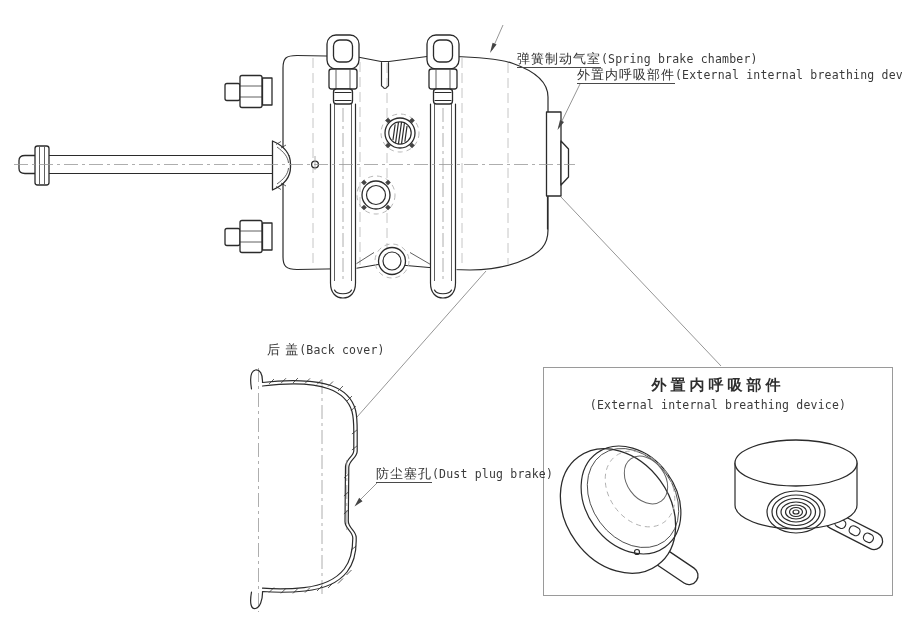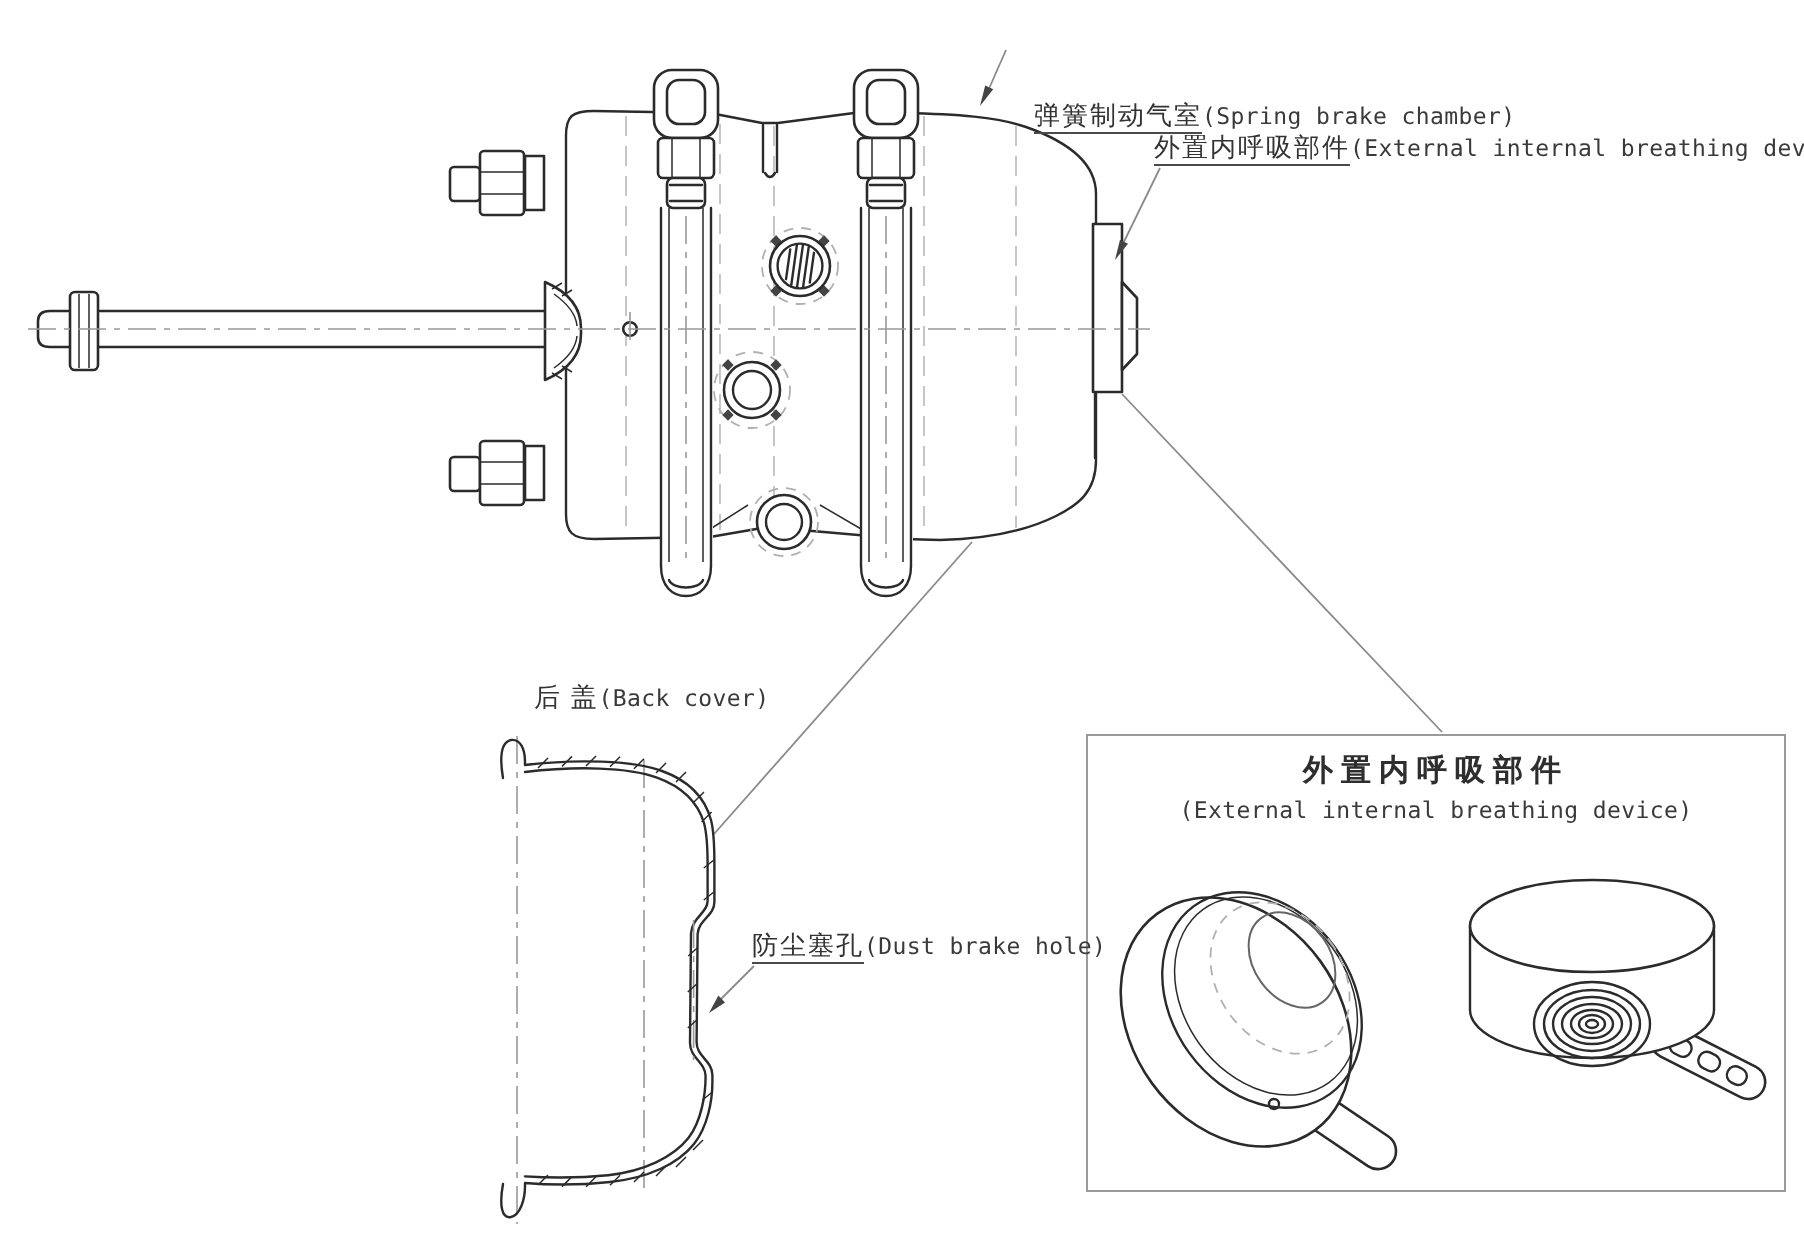--- a/index.html
+++ b/index.html
@@ -181,21 +181,21 @@
 
 <div class="lbl" style="left:577px;top:66px;">
   <span class="zh u">外置内呼吸部件</span><span class="en">(External internal breathing device)</span>
 </div>
 
 <div class="lbl" style="left:267px;top:341px;">
   <span class="zh">后 盖</span><span class="en">(Back cover)</span>
 </div>
 
 <div class="lbl" style="left:376px;top:465px;">
-  <span class="zh u">防尘塞孔</span><span class="en">(Dust brake hole)</span>
+  <span class="zh u">防尘塞孔</span><span class="en">(Dust plug brake)</span>
 </div>
 
 <div class="boxtitle">
   <div class="t1">外置内呼吸部件</div>
   <div class="t2">(External internal breathing device)</div>
 </div>
 
 </div>
 
 </body></html>

